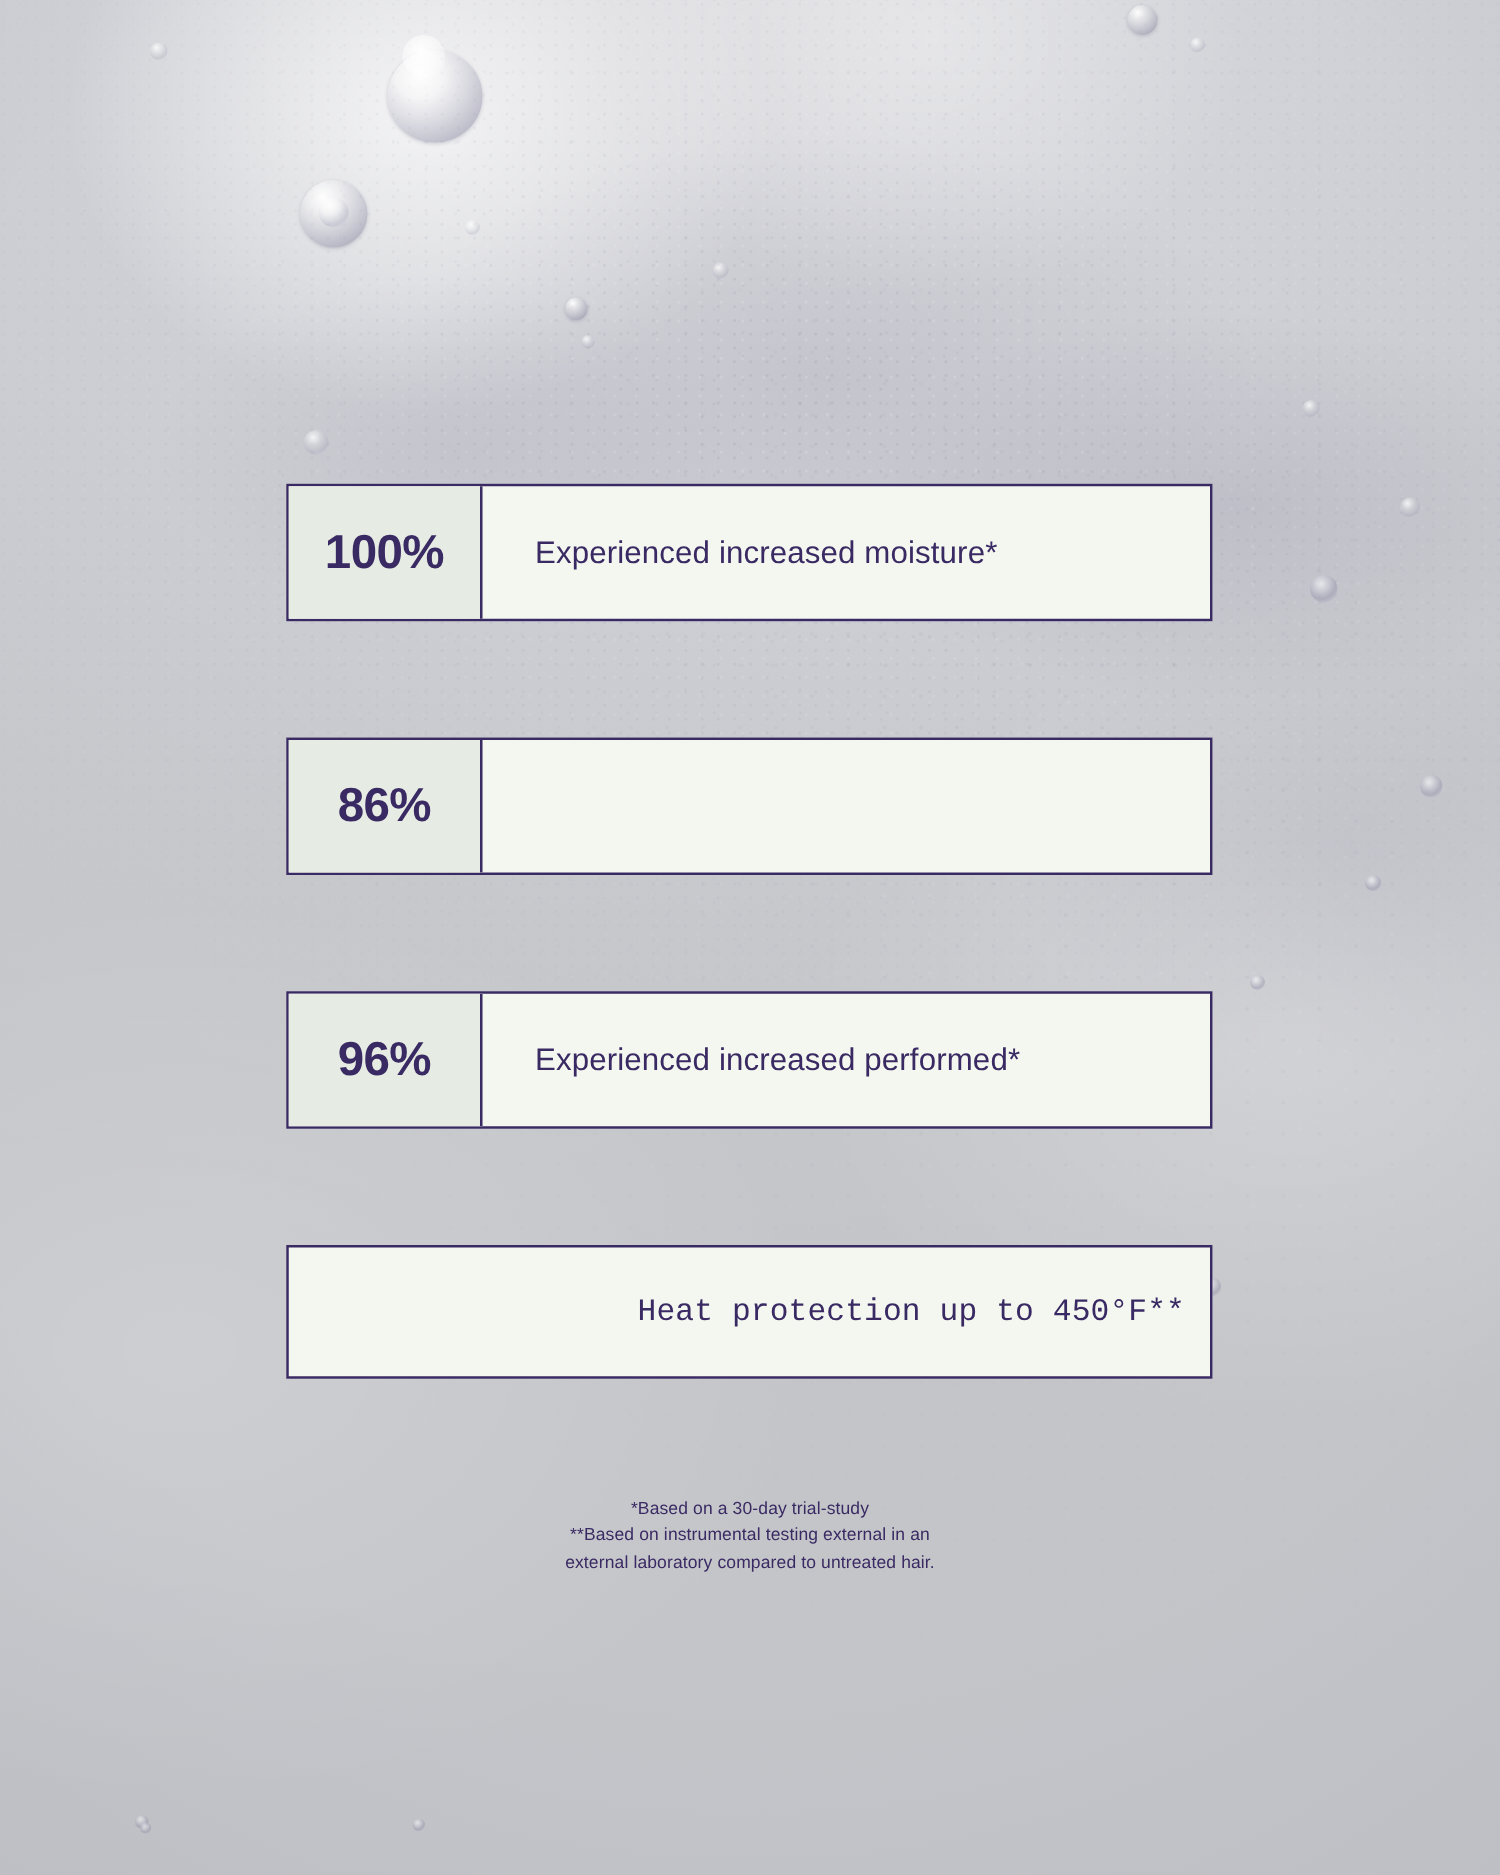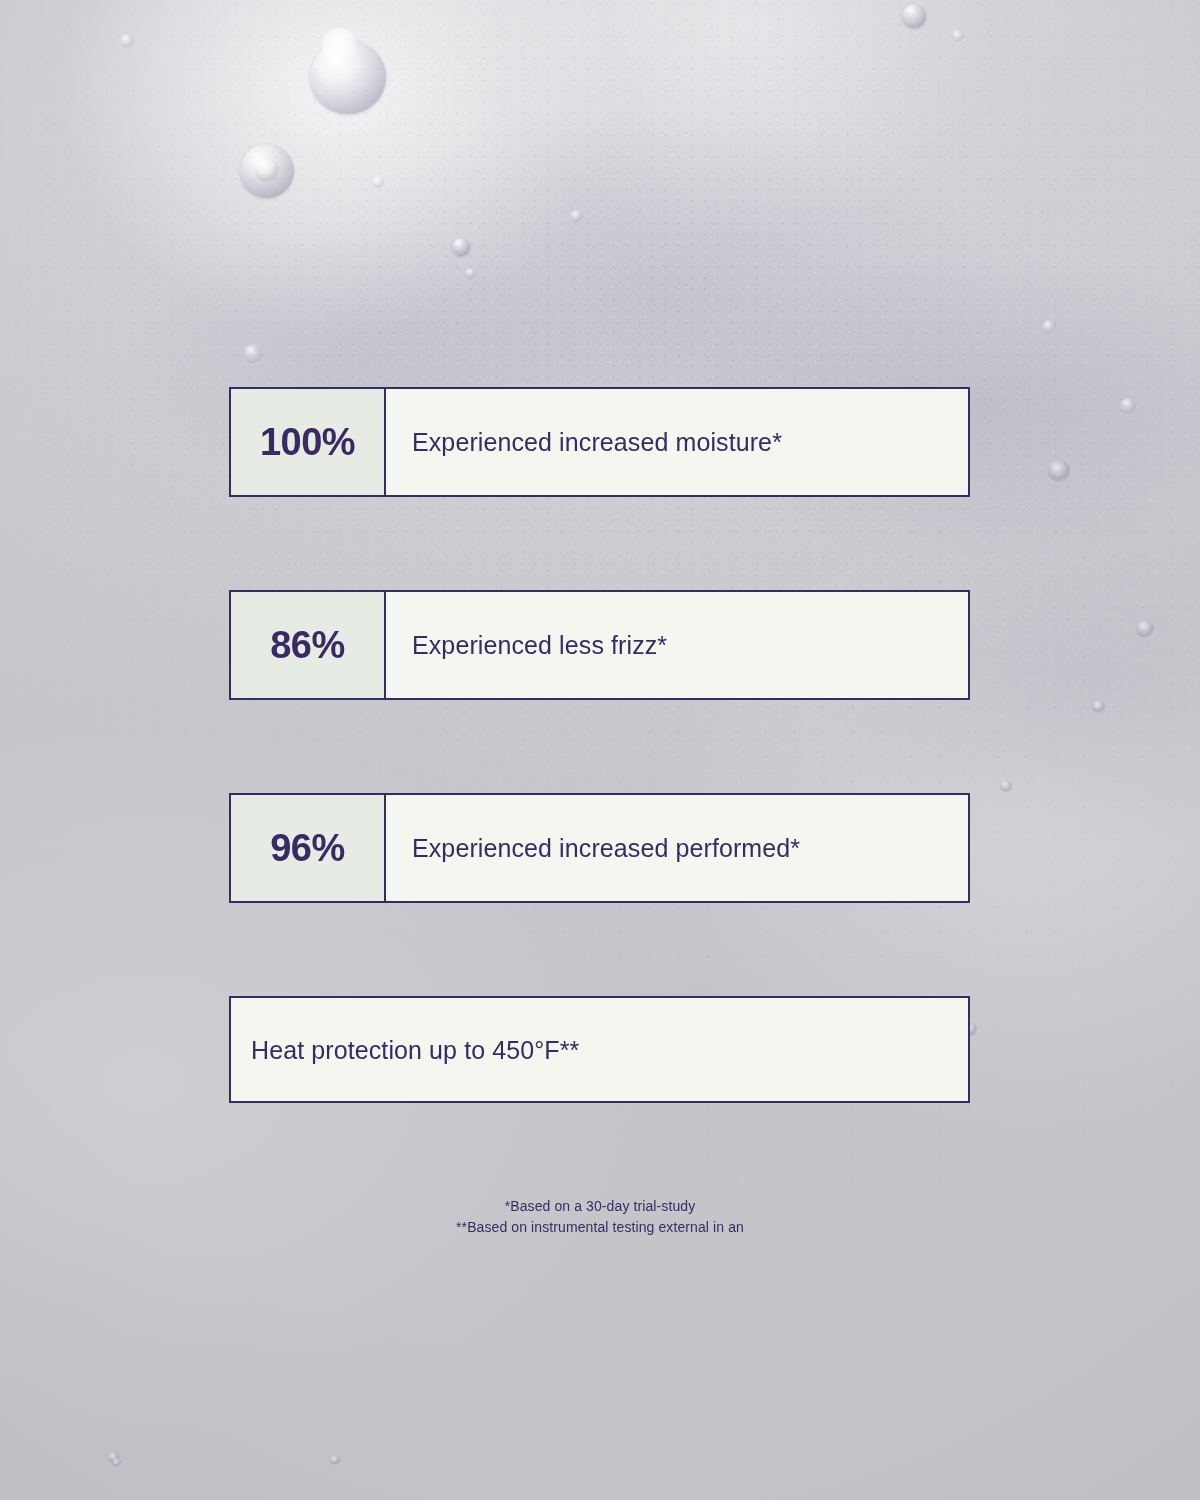--- a/index.html
+++ b/index.html
@@ -135,39 +135,40 @@
     font-weight: 700;
     letter-spacing: -0.5px;
     color: #3a2a63;
     line-height: 1;
   }
 
   .label-cell {
     flex: 1 1 auto;
     display: flex;
     align-items: center;
-    padding-left: 26px;
+    padding-left: 42px;
     box-sizing: border-box;
   }
 
   .claim-label {
     font-size: 25px;
     font-weight: 400;
     color: #3a2a63;
     line-height: 1.2;
     letter-spacing: 0.1px;
   }
 
   .center-cell {
     flex: 1 1 auto;
     display: flex;
     align-items: center;
-    justify-content: flex-start;
+    justify-content: flex-end;
     padding: 0 20px;
     box-sizing: border-box;
+    font-family: Liberation Mono, monospace;
   }
 
   
   .footnotes {
     position: absolute;
     left: 0;
     right: 0;
     top: 1196px;
     text-align: center;
   }
@@ -223,23 +224,20 @@
       </div>
       <div class="label-cell">
         <span class="claim-label">Experienced increased moisture*</span>
       </div>
     </div>
 
     <div class="claim-card card-h">
       <div class="stat-cell">
         <span class="stat-value">86%</span>
       </div>
-      <div class="label-cell">
-        <span class="claim-label">Experienced less frizz*</span>
-      </div>
     </div>
 
     <div class="claim-card card-h">
       <div class="stat-cell">
         <span class="stat-value">96%</span>
       </div>
       <div class="label-cell">
         <span class="claim-label">Experienced increased performed*</span>
       </div>
     </div>
@@ -248,15 +246,16 @@
       <div class="center-cell">
         <span class="claim-label">Heat protection up to 450°F**</span>
       </div>
     </div>
 
   </div>
 
   <div class="footnotes">
     <div class="footnote-line">*Based on a 30-day trial-study</div>
     <div class="footnote-line">**Based on instrumental testing external in an</div>
+    <div class="footnote-line">external laboratory compared to untreated hair.</div>
   </div>
 
 </div>
 
 </body></html>

